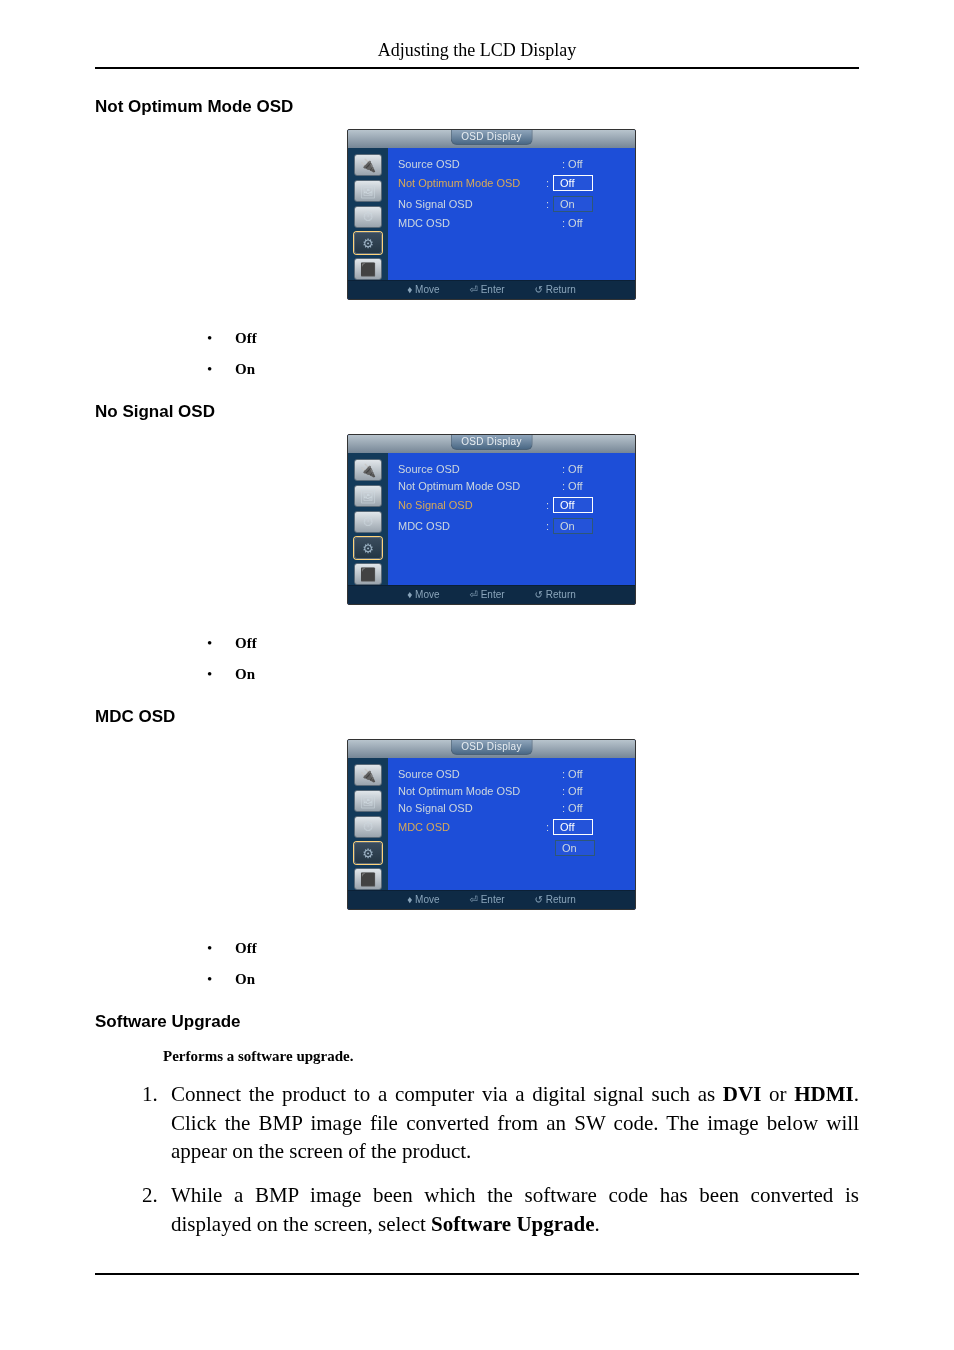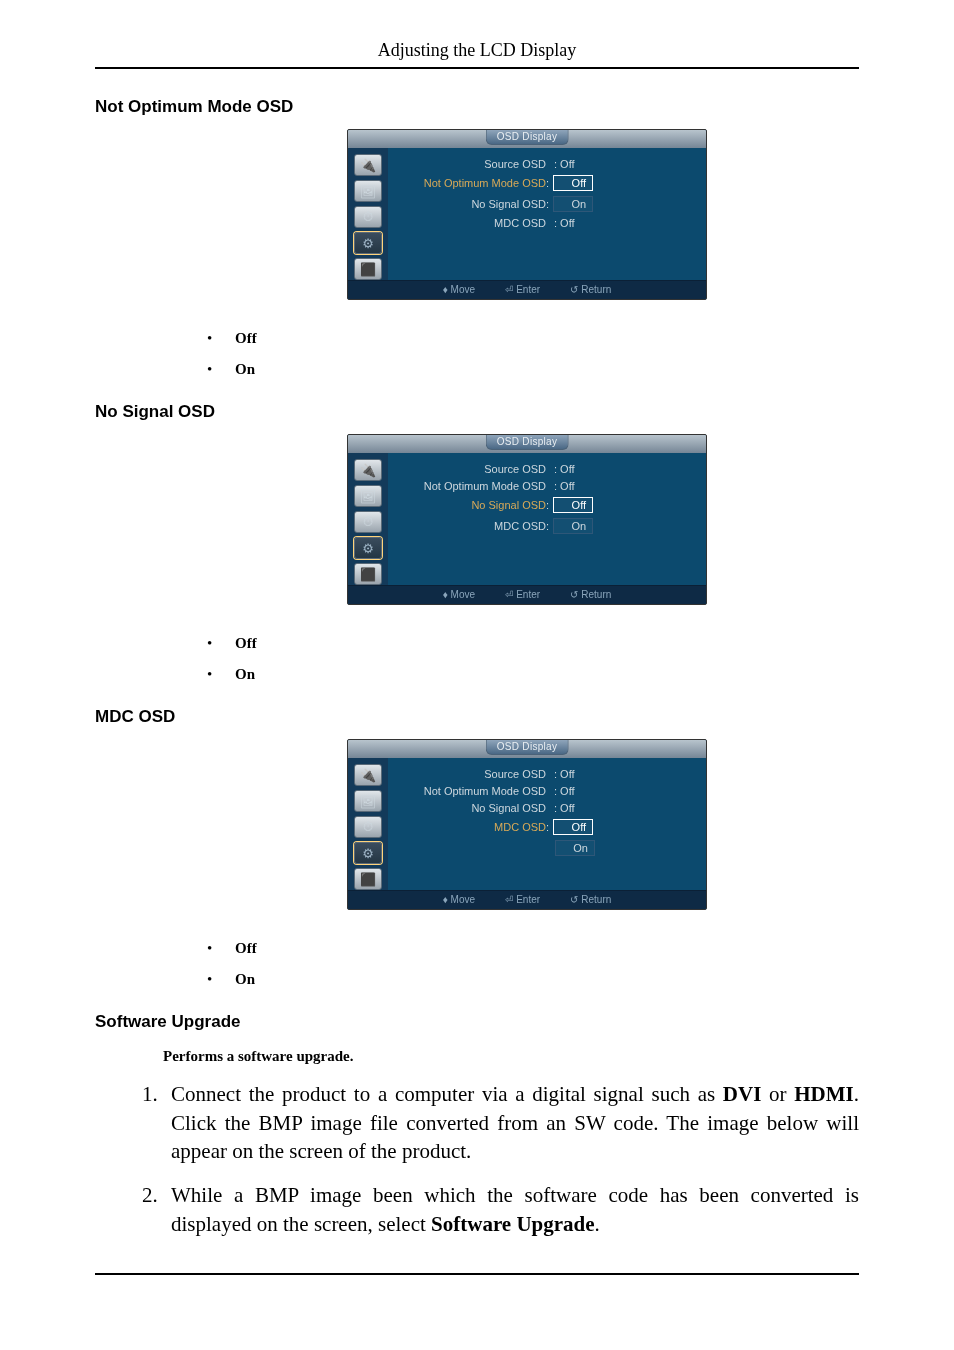--- a/index.html
+++ b/index.html
@@ -19,22 +19,22 @@
   .hr-thick { height: 2px; background: #000; margin-bottom: 28px; }
   .hr-bottom { height: 2px; background: #000; margin-top: 35px; }
   .section-heading {
     font-family: Arial, Helvetica, sans-serif;
     font-weight: bold;
     font-size: 17px;
     margin-bottom: 12px;
   }
   .osd-block { margin-left: 252px; margin-bottom: 30px; }
   .osd-panel {
-    width: 360px;
-    background: #0c4a6e;
+    width: 289px;
+    background: #1d4ed8;
     border: 1px solid #333;
     border-radius: 2px;
     font-family: Arial, sans-serif;
     font-size: 11px;
     color: #cdd7de;
     overflow: hidden;
   }
   .osd-titlebar {
     height: 18px;
     background: linear-gradient(#b8c4cd, #768696);
@@ -66,24 +66,24 @@
   .osd-icon {
     width: 28px; height: 22px;
     background: linear-gradient(#e1e6ea, #9aa4ad);
     border: 1px solid #5a6a78;
     border-radius: 3px;
     display: flex; align-items: center; justify-content: center;
     font-size: 13px;
   }
   .osd-icon.active { box-shadow: 0 0 0 1px #ffd37a; }
   .osd-icon.dark { background: linear-gradient(#3a4c5d, #243644); color: #9cb2c4; }
-  .osd-content { flex: 1; padding: 10px 28px 8px 10px; display: flex; flex-direction: column; gap: 5px; text-align: right; }
+  .osd-content { flex: 1; padding: 10px 28px 8px 10px; display: flex; flex-direction: column; gap: 5px; }
   .osd-row { display: flex; align-items: center; }
   .osd-label { width: 148px; white-space: nowrap; }
-  .osd-val { margin-left: 8px; }
+  .osd-val { margin-left: 16px; }
   .osd-row.sel .osd-label { color: #d7a958; }
   .opt-box {
     display: inline-block;
     min-width: 40px;
     border: 1px solid #2e5778;
     padding: 0px 6px;
     background: rgba(255,255,255,0.03);
     line-height: 14px;
   }
   .opt-box.hi { border: 1px solid #ffffff; color: #fff; }

